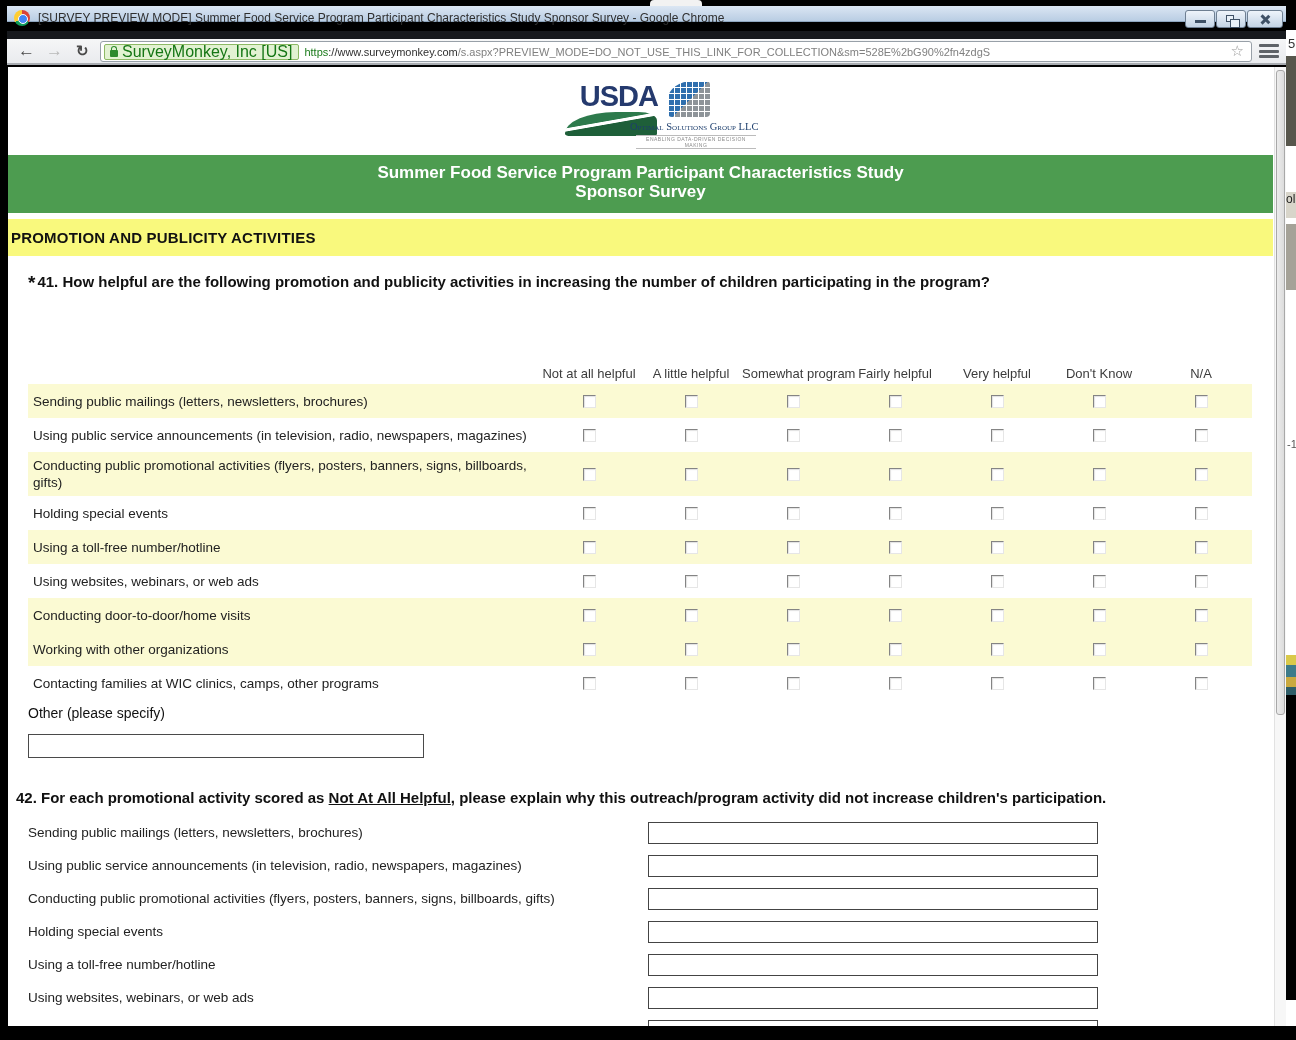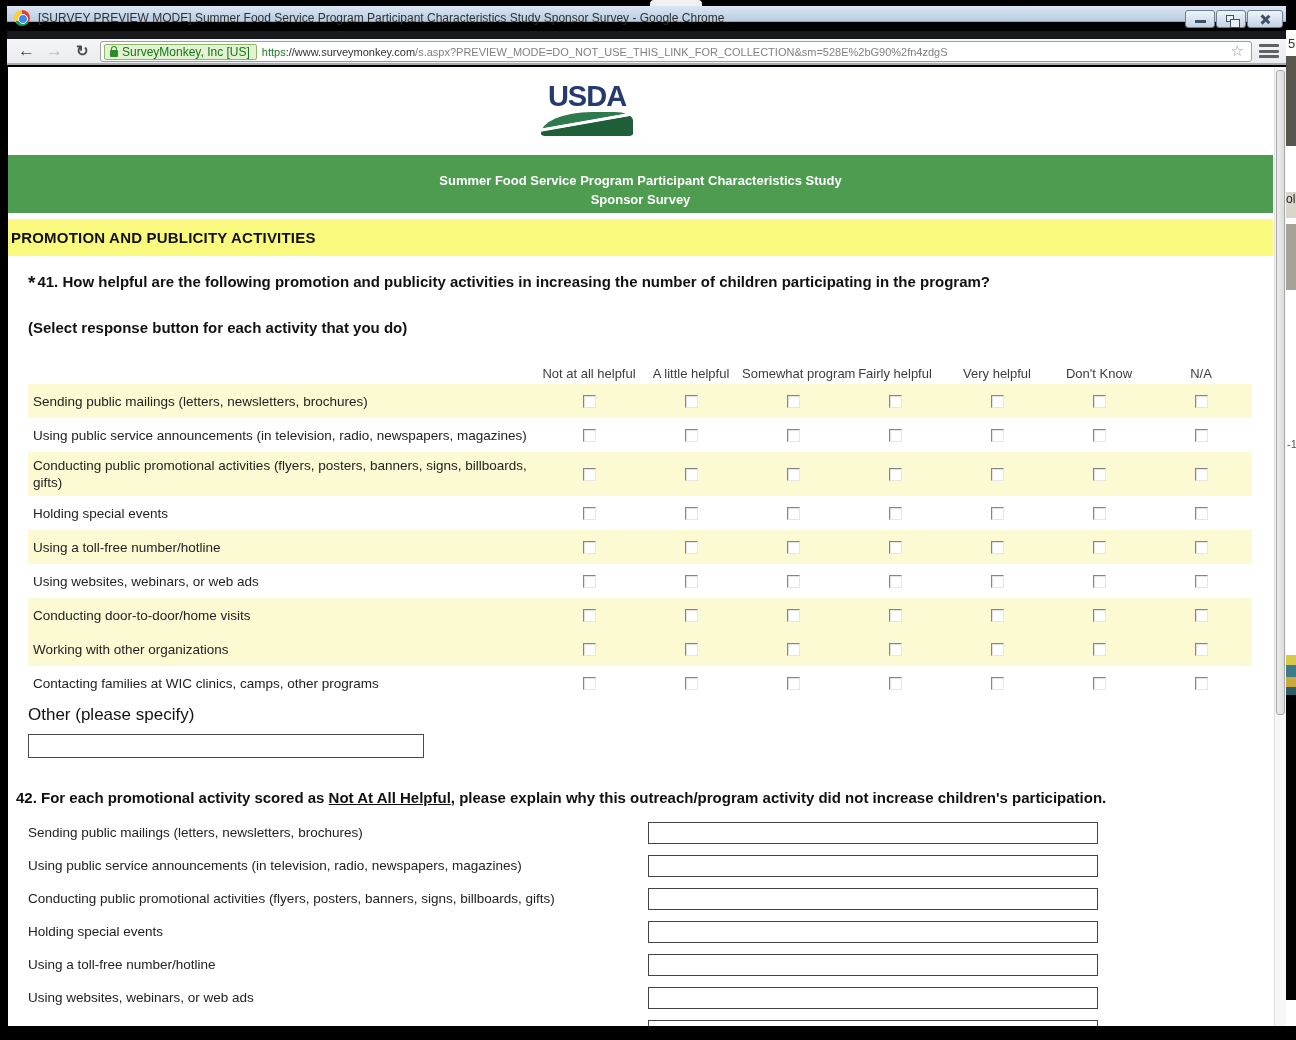--- a/index.html
+++ b/index.html
@@ -47,56 +47,56 @@
   .toolbar { position:absolute; left:0; top:33px; width:100%; height:26px;
              background:linear-gradient(#f5f6f7,#e9ebee); border-bottom:2px solid #a9adb2; }
   .navbtn { position:absolute; top:1px; font-size:17px; font-weight:bold; color:#4a4a4a; line-height:22px; }
   .navbtn.back { left:11px; }
   .navbtn.fwd { left:39px; color:#b9b9b9; }
   .navbtn.reload { left:69px; font-size:15px; }
   .omnibox { position:absolute; left:93px; top:2px; width:1152px; height:21px; background:#fff;
              border:1px solid #98a0a8; border-radius:3px; display:flex; align-items:center; overflow:hidden; }
   .ev-badge { display:flex; align-items:center; margin-left:3px; padding:0 6px 0 4px; height:16px;
               background:#e2f2d2; border:1px solid #8db964; border-radius:2px; color:#157615;
-              font-size:12px; white-space:nowrap; }
+              font-size:16px; white-space:nowrap; }
   .lock { width:8px; height:7px; background:#2d8a2d; border-radius:1px; position:relative; margin:3px 4px 0 1px; }
   .lock::before { content:""; position:absolute; left:1px; top:-4px; width:4px; height:4px;
                   border:1.5px solid #2d8a2d; border-bottom:none; border-radius:3px 3px 0 0; }
   .url { font-size:11px; white-space:nowrap; margin-left:5px; overflow:hidden; flex:1; }
   .url .scheme { color:#1a7a1a; }
   .url .host { color:#303030; }
   .url .path { color:#808080; }
   .star { position:absolute; right:7px; top:0px; font-size:15px; color:#9a9a9a; background:#fff; padding-left:2px; }
   .menubtn { position:absolute; right:5px; top:5px; width:22px; height:16px; }
   .menubtn i { display:block; width:20px; height:3px; background:#5f6368; margin:0 0 2.5px 0; border-radius:1px; }
 
   
   .page { position:absolute; left:1px; top:61px; width:1266px; height:965px; background:#fff; overflow:hidden; }
   .scrollbar { position:absolute; left:1267px; top:61px; width:12px; height:959px; background:#f7f7f7; border-left:1px solid #e2e2e2; }
   .thumb { position:absolute; left:1px; top:3px; width:9px; height:645px; background:linear-gradient(90deg,#ececec,#dcdcdc);
            border:1px solid #a8a8a8; border-radius:3px; }
 
-  .logo-usda { position:absolute; left:532px; top:14px; width:94px; height:60px; text-align:center; }
+  .logo-usda { position:absolute; left:556px; top:14px; width:94px; height:60px; text-align:right; }
   .usda-text { font-size:29px; font-weight:bold; letter-spacing:-1px; color:#253a6e; line-height:30px; }
   .usda-swoosh { width:92px; height:24px; margin:1px auto 0;
       background:linear-gradient(170deg,#2d7a4c 0 40%,#ffffff 42% 48%,#1e5f39 50% 100%);
       border-radius:55% 20% 6% 6% / 90% 35% 8% 8%; }
   .logo-osg { position:absolute; left:622px; top:12px; width:130px; height:64px; }
   .osg-grid { position:absolute; left:38px; top:2px; width:42px; height:36px;
       background-image:linear-gradient(#fff 1px, transparent 1px),linear-gradient(90deg,#fff 1px, transparent 1px),
                        linear-gradient(135deg,#2f6fae 0 52%,#8e9499 52% 100%);
       background-size:6px 6px,6px 6px,100% 100%;
       border-radius:60% 4px 4px 4px / 50% 4px 4px 4px; }
   .osg-name { position:absolute; left:0; top:42px; width:130px; font-family:"Liberation Serif",serif;
       font-variant:small-caps; font-size:10.5px; color:#1d3e6d; white-space:nowrap; }
   .osg-tag { position:absolute; left:6px; top:56px; width:120px; font-size:5px; color:#8a8a8a;
       border-top:1px solid #bbb; border-bottom:1px solid #bbb; text-align:center; letter-spacing:.5px; }
 
   .banner { position:absolute; left:0; top:88px; width:1265px; height:58px; background:#4d9c50;
-            color:#fff; font-weight:bold; font-size:13px; text-align:center; padding-top:16px; line-height:19px; }
+            color:#fff; font-weight:bold; font-size:17px; text-align:center; padding-top:8px; line-height:19px; }
   .section-bar { position:absolute; left:0; top:152px; width:1265px; height:37px; background:#f9f97d;
             display:flex; align-items:center; }
   .section-title { font-weight:bold; font-size:15px; color:#111; margin-left:3px; letter-spacing:.2px; }
 
   .q41-head { position:absolute; left:20px; top:205px; width:1100px; font-size:15px; font-weight:bold; color:#111; }
   .req { font-size:19px; vertical-align:-2px; margin-right:2px; }
   .q41-hint { position:absolute; left:20px; top:252px; font-size:15px; font-weight:bold; color:#111; }
 
   .matrix { position:absolute; left:20px; top:295px; width:1224px; }
   .m-header { display:flex; height:22px; align-items:center; }
@@ -105,21 +105,21 @@
   .m-row { display:flex; align-items:center; }
   .m-row.stripe { background:#fbfad3; }
   .m-row { height:34px; }
   .m-row.tall { height:44px; }
   .m-label { width:510px; font-size:13.5px; color:#222; padding-left:5px; line-height:17px; }
   .m-cells { display:flex; }
   .m-cell { width:102px; display:flex; justify-content:center; }
   .checkbox { width:13px; height:13px; background:#fff; border:1px solid;
               border-color:#848484 #e6e6e6 #e6e6e6 #848484; box-shadow:inset 1px 1px 1px rgba(0,0,0,.12); }
 
-  .other-label { position:absolute; left:20px; top:638px; font-size:17px; color:#111; }
+  .other-label { position:absolute; left:20px; top:638px; font-size:14px; color:#111; }
   .other-input { position:absolute; left:20px; top:667px; width:396px; height:24px; border:1px solid #4a4a4a; background:#fff; }
 
   .q42-head { position:absolute; left:8px; top:722px; width:1180px; font-size:15px; font-weight:bold; color:#111; }
   .q42-rows { position:absolute; left:20px; top:749px; width:1090px; }
   .q42-row { display:flex; align-items:center; height:33px; }
   .q42-label { width:620px; font-size:13.5px; color:#222; }
   .q42-input { width:450px; height:22px; border:1px solid #444; background:#fff; }
 
   .bottom-bar { position:absolute; left:0; top:1026px; width:1296px; height:14px; background:#000; z-index:50; }
   input { font-family:"Liberation Sans",sans-serif; font-size:13px; padding:0 3px; }
@@ -174,32 +174,36 @@
         <i></i>
       </div>
   </div>
 
   <div class="page">
 
     <div class="logo-usda">
       <div class="usda-text">USDA</div>
       <div class="usda-swoosh"></div>
     </div>
+    <div class="logo-osg">
+      <div class="osg-grid"></div>
+      <div class="osg-name">Optimal Solutions Group LLC</div>
+      <div class="osg-tag">ENABLING DATA-DRIVEN DECISION MAKING</div>
+    </div>
 
     <div class="banner">
       <div>Summer Food Service Program Participant Characteristics Study</div>
       <div>Sponsor Survey</div>
     </div>
 
     <div class="section-bar">
       <span class="section-title">PROMOTION AND PUBLICITY ACTIVITIES</span>
     </div>
 
     <div class="q41-head"><span class="req">*</span><span>41.</span><span> How helpful are the following promotion and publicity activities in increasing the number of children participating in the program?</span></div>
-    <div class="q41-hint">(Select response button for each activity that you do)</div>
 
     <div class="matrix">
       <div class="m-header">
         <div class="spacer"></div>
         <div class="col">Not at all helpful</div>
         <div class="col">A little helpful</div>
         <div class="col">Somewhat program</div>
         <div class="col">Fairly helpful</div>
         <div class="col">Very helpful</div>
         <div class="col">Don't Know</div>

